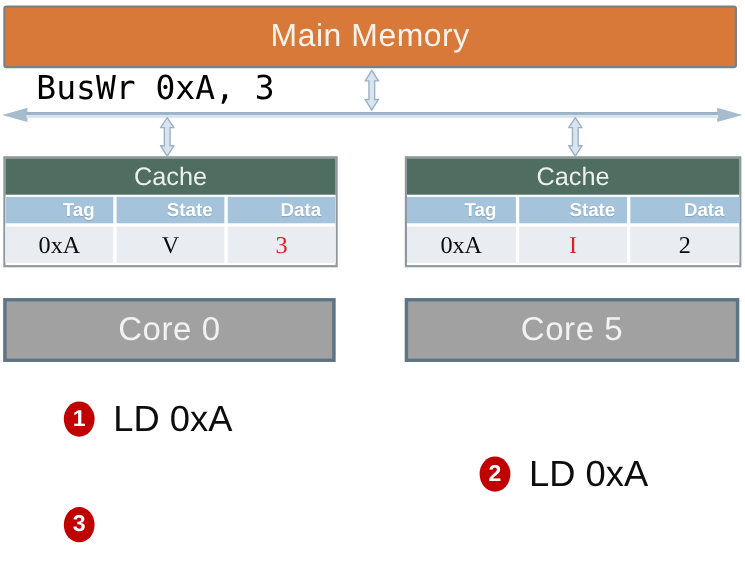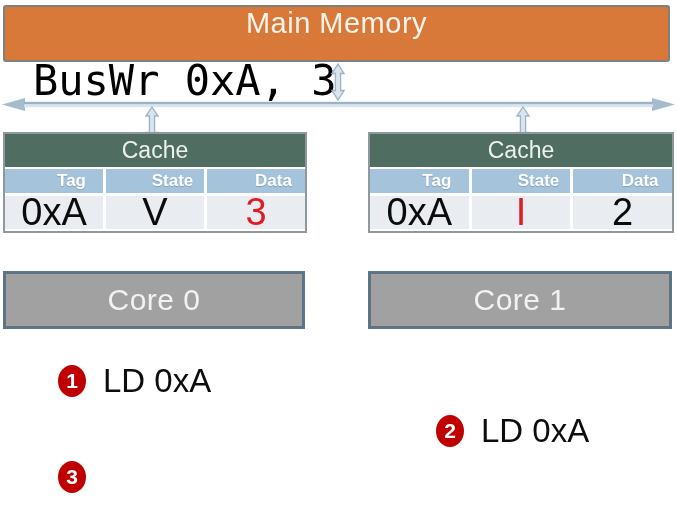--- a/index.html
+++ b/index.html
@@ -6,39 +6,39 @@
   .stage{
     position:relative;width:677px;height:513px;background:#ffffff;
     font-family:"Liberation Sans",sans-serif;overflow:hidden;
   }
   
   .memory{
     position:absolute;left:3px;top:5px;width:663px;height:53px;
     background:var(--memory-fill,#d8793a);
     border:2px solid var(--memory-border,#7f7f7f);
     border-radius:3px;
-    display:flex;justify-content:center;
+    display:flex;align-items:center;justify-content:center;
   }
   .memory-label{color:#faf3ec;font-size:29px;letter-spacing:.5px;}
   
   .bus-label{
     position:absolute;left:33px;top:64px;
-    font-family:"DejaVu Sans Mono",monospace;font-size:42px;line-height:34px;color:#000;
+    font-family:"DejaVu Sans Mono",monospace;font-size:30px;line-height:34px;color:#000;
     white-space:pre;
   }
   
   .bus-svg{position:absolute;left:0;top:96px;}
   .varrow{position:absolute;}
   .bus-dark{fill:var(--bus-dark,#9cb3c7);}
   .bus-light{fill:var(--bus-lighter,#d6e2ec);}
   .bus-head{fill:var(--bus-head,#a6bccd);}
   .varrow-shape{fill:var(--bus-lighter,#dae5ef);stroke:var(--bus-dark,#92aac0);stroke-width:1.3px;}
   
   .cache{
-    position:absolute;top:132px;height:97px;
+    position:absolute;top:142px;height:97px;
     border:2px solid var(--table-border,#8f989c);
     background:#ffffff;box-sizing:content-box;
   }
   .cache-left{left:3px;width:300px;}
   .cache-right{left:368px;width:302px;}
   .cache-title{
     height:33px;background:var(--cache-header,#4f6d60);
     display:flex;align-items:center;justify-content:center;
     color:#edf1ee;font-size:23px;margin-bottom:2px;
   }
@@ -49,21 +49,21 @@
   .col-head{
     background:var(--column-header,#a5c3da);color:#ffffff;
     font-weight:bold;font-size:17px;
     display:flex;align-items:center;justify-content:center;
     text-shadow:0 1px 1px rgba(90,120,150,.45);
     padding-left:35px;
   }
   .cell{
     background:var(--row-fill,#e9edf1);
     display:flex;align-items:center;justify-content:center;
-    font-family:Liberation Sans, sans-serif;font-size:38px;color:#0b0b0b;
+    font-family:Liberation Serif, serif;font-size:22px;color:#0b0b0b;
   }
   .cell-red{color:var(--highlight-red,#e11c24);}
   
   .core{
     position:absolute;top:255px;height:52px;
     background:var(--core-fill,#a1a1a1);
     border:3px solid var(--core-border,#5d7486);
     display:flex;align-items:center;justify-content:center;margin-top:16px;
   }
   .core-left{left:3px;width:296px;}
@@ -133,21 +133,21 @@
       <div class="cell">0xA</div>
       <div class="cell cell-red">I</div>
       <div class="cell">2</div>
     </div>
   </div>
 
   <div class="core core-left">
     <span class="core-label">Core 0</span>
   </div>
   <div class="core core-right">
-    <span class="core-label">Core 1</span>
+    <span class="core-label">Core 5</span>
   </div>
 
   <div class="event event-1">
     <div class="badge">1</div>
     <div class="event-label">LD 0xA</div>
   </div>
   <div class="event event-2">
     <div class="badge">2</div>
     <div class="event-label">LD 0xA</div>
   </div>

